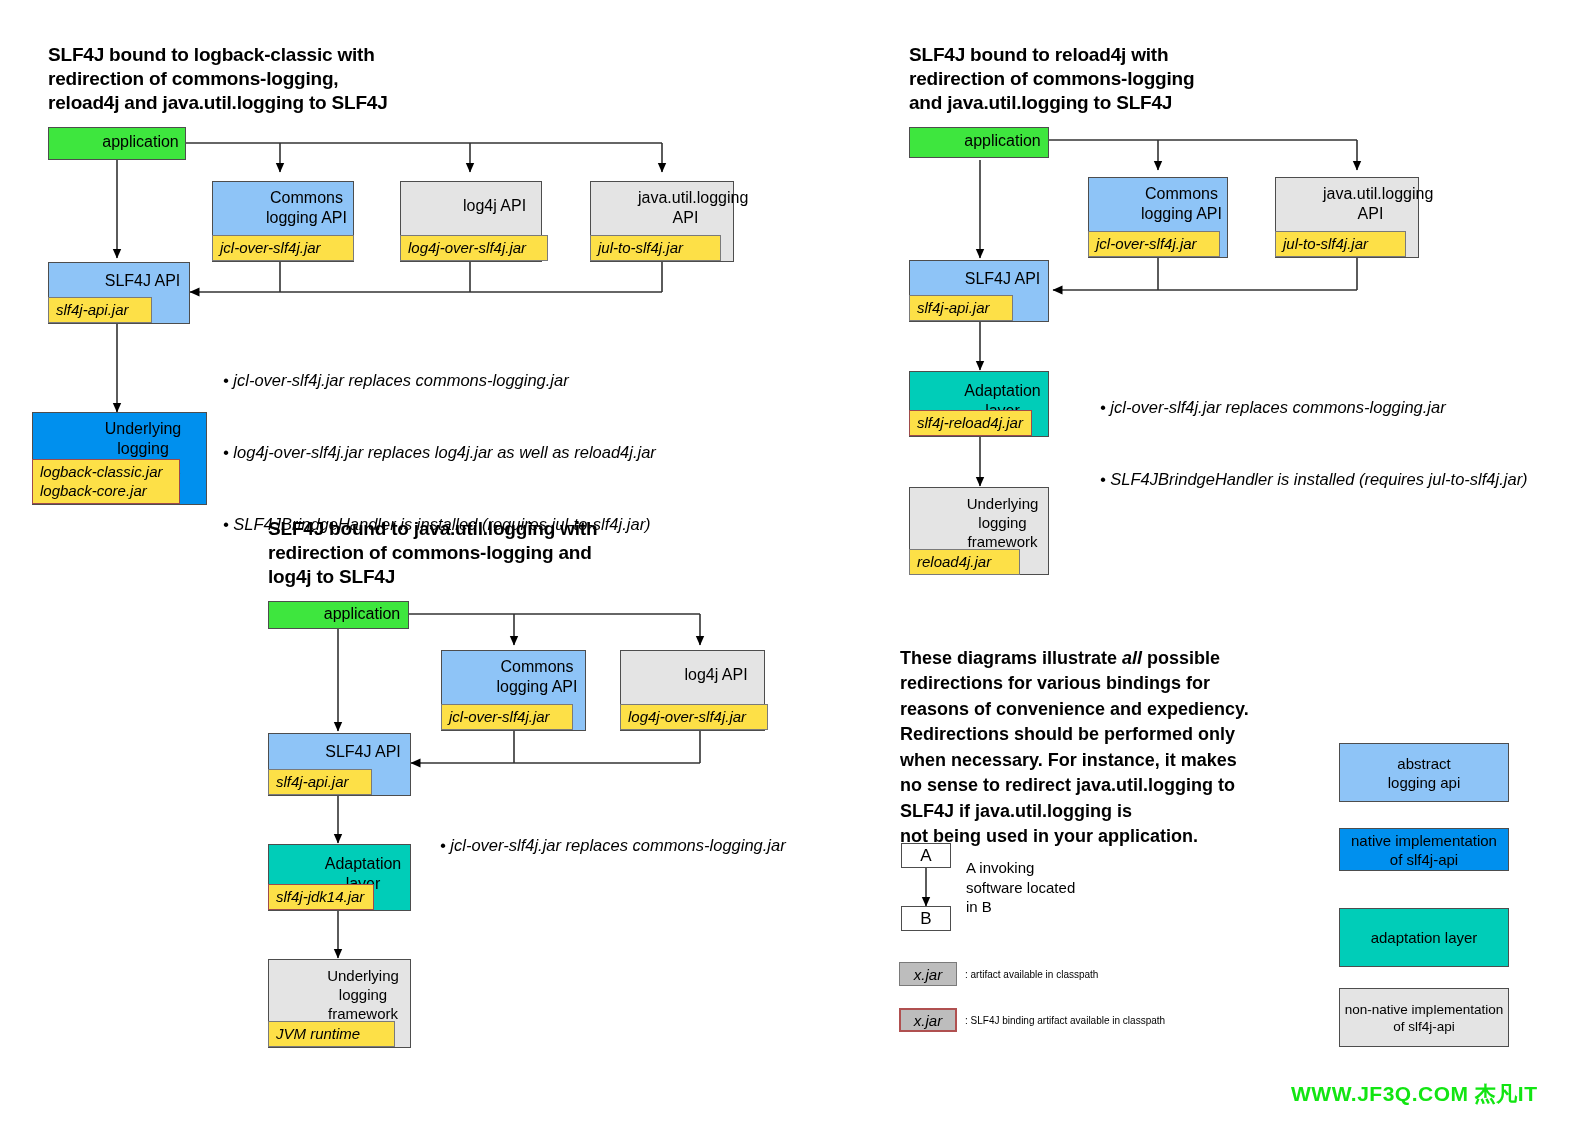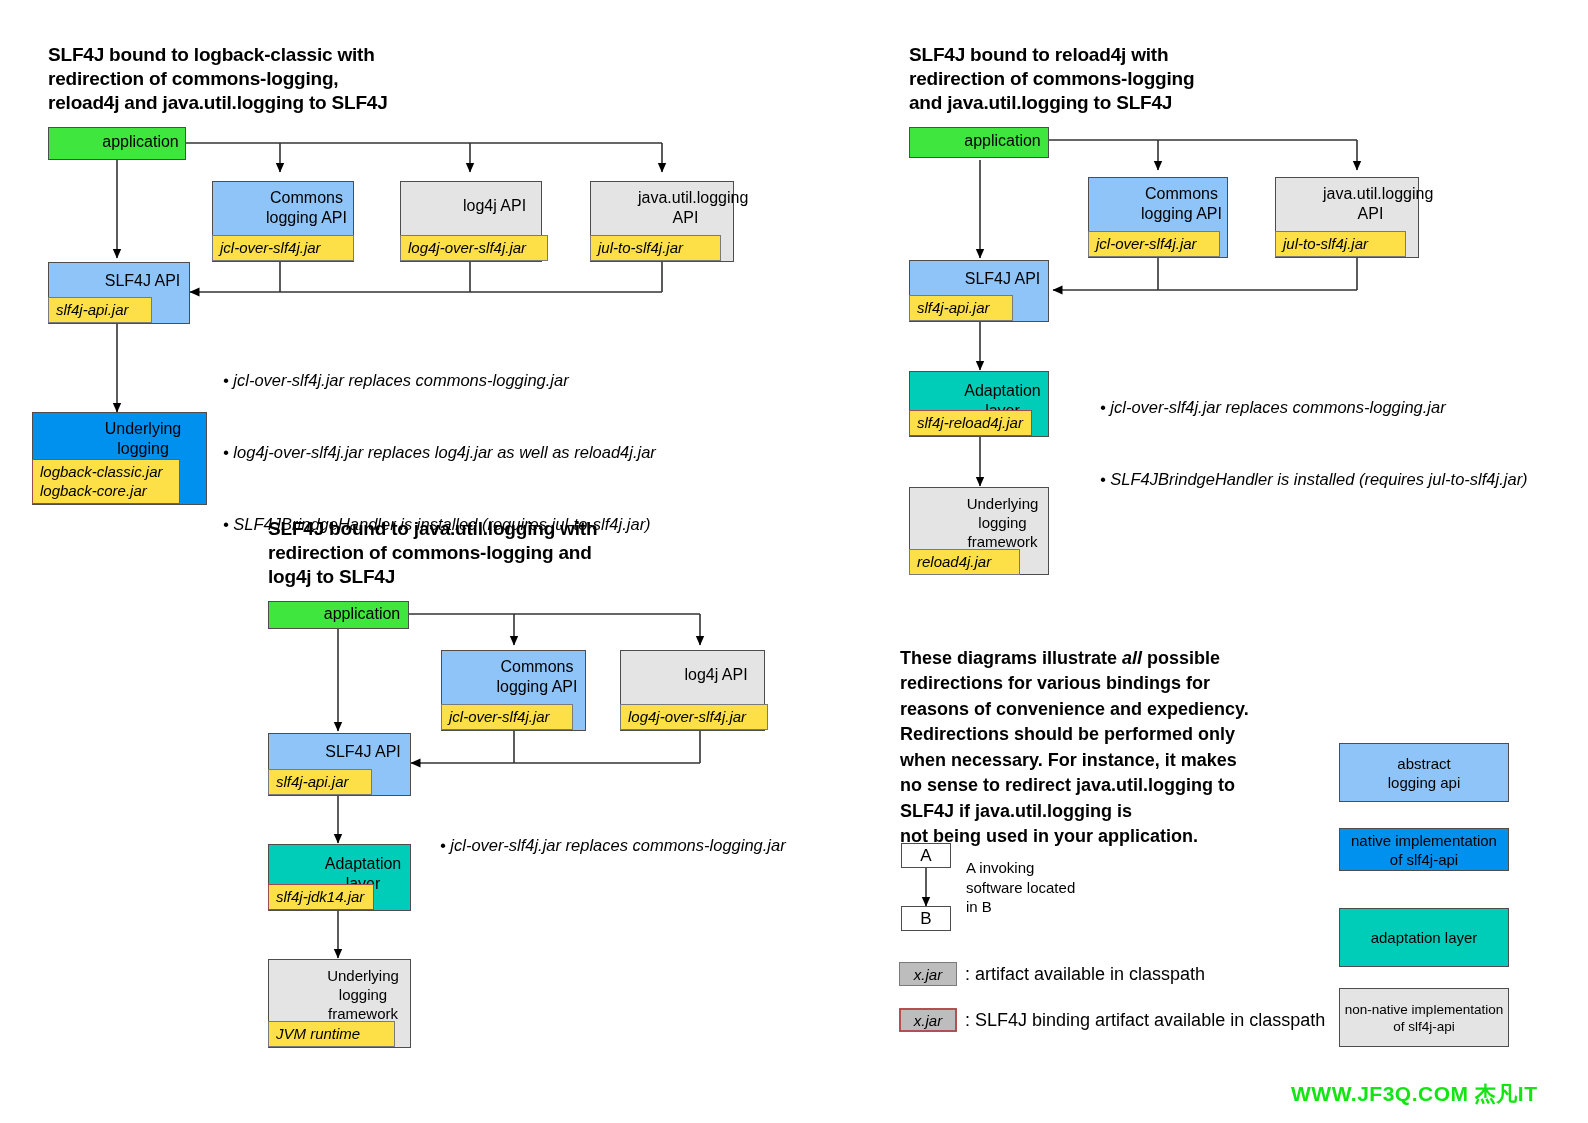--- a/index.html
+++ b/index.html
@@ -37,21 +37,21 @@
 
   .legbox{position:absolute;border:1.5px solid #4d4d4d;box-sizing:border-box;
           display:flex;align-items:center;justify-content:center;text-align:center;
           font-size:15px;line-height:19px;white-space:pre-line;}
   .legbox.small{font-size:13.5px;line-height:17px;}
 
   .abbox{position:absolute;border:1.5px solid #4d4d4d;background:#fff;
          box-sizing:border-box;display:flex;align-items:center;justify-content:center;
          font-size:17px;}
   .legtext{position:absolute;font-size:15px;line-height:19.5px;white-space:pre-line;}
-  .legtext.sm{font-size:18px;}
+  .legtext.sm{font-size:10px;}
 
   .jarlegend{position:absolute;background:#bdbdbd;border:1.5px solid #7a7a7a;
              font-style:italic;font-size:15px;box-sizing:border-box;
              display:flex;align-items:center;justify-content:center;}
   .jarlegend.binding{border-color:#b05050;border-width:2px;}
 
   .watermark{position:absolute;color:#12e512;font-weight:bold;font-size:21px;
              letter-spacing:0.5px;white-space:pre;}
 </style>
 </head>

